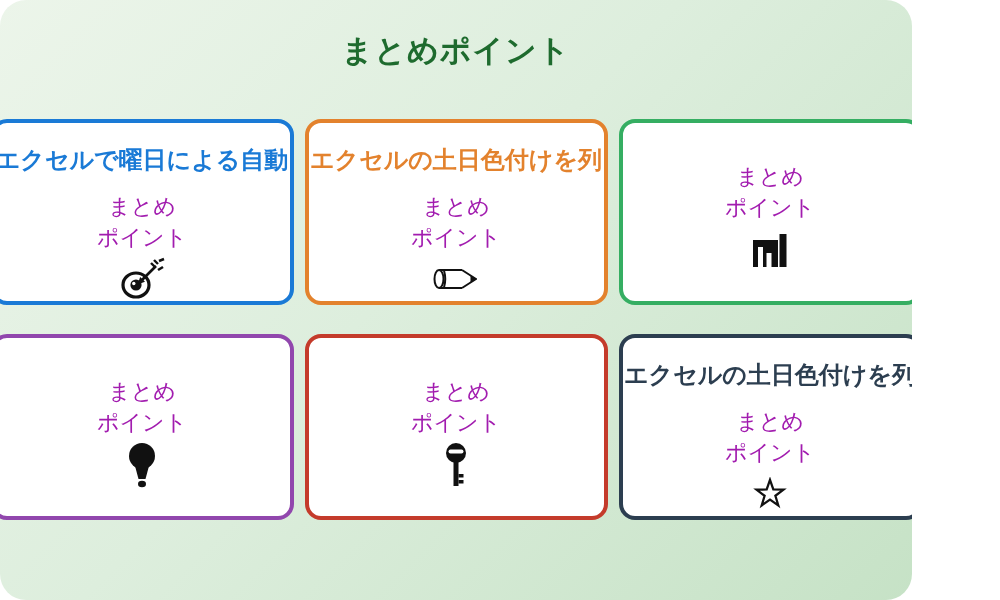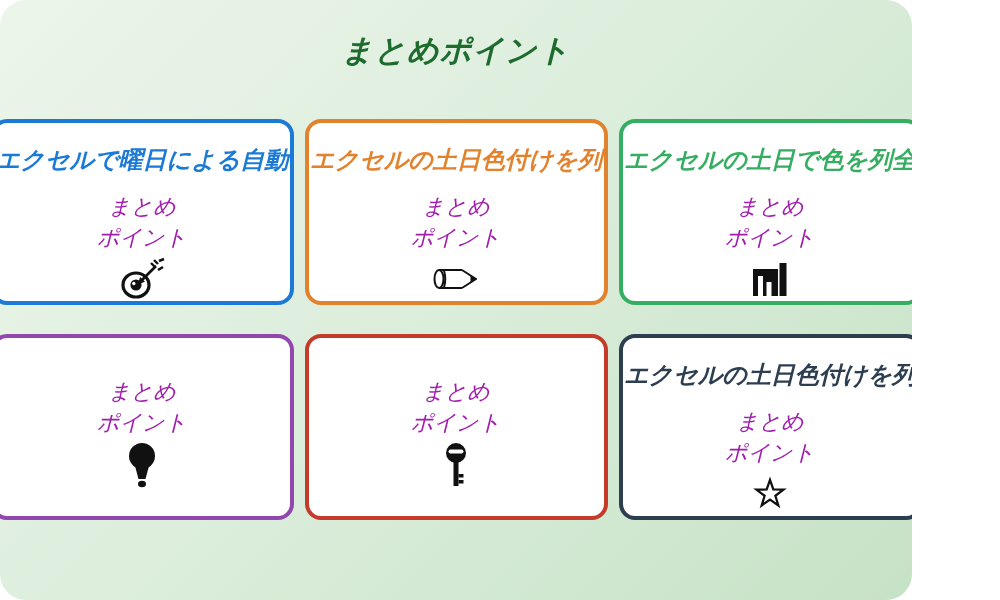--- a/index.html
+++ b/index.html
@@ -9,21 +9,20 @@
     font-family: "Liberation Sans", "DejaVu Sans", sans-serif;
   }
   .canvas {
     position: relative;
     width: 912px;
     height: 600px;
     border-radius: 26px;
     background: linear-gradient(135deg, #ecf5ea 0%, #ddeedd 45%, #c6e2c6 100%);
     overflow: hidden;
     box-sizing: border-box;
-    font-style: italic;
   }
   .heading {
     margin: 0;
     padding-top: 30px;
     text-align: center;
     font-size: 31px;
     font-weight: bold;
     color: #1e6b2e;
     letter-spacing: 1px;
   }
@@ -107,21 +106,20 @@
           <line x1="8" y1="3" x2="31" y2="3" stroke="#111" stroke-width="2"></line>
           <line x1="8" y1="21" x2="31" y2="21" stroke="#111" stroke-width="2"></line>
           <path d="M13,3.5 Q15.5,12 13,20.5" fill="none" stroke="#111" stroke-width="2"></path>
           <path d="M31,3 L45,12 L31,21" fill="#fff" stroke="#111" stroke-width="2" stroke-linejoin="round"></path>
           <polygon points="39.5,8.4 46,12 39.5,15.6" fill="#111"></polygon>
         </svg>
       </div>
     </div>
 
     <div class="card" style="--c: #35ae62;">
-      <div class="card-title">エクセルの土日で色を列全</div>
       <div class="card-line first">まとめ</div>
       <div class="card-line">ポイント</div>
       <div class="card-icon">
         <svg width="40" height="40" viewBox="0 0 40 40">
           <rect x="3" y="10" width="25" height="27" fill="#111"></rect>
           <rect x="8" y="17" width="5" height="20" fill="#fff"></rect>
           <rect x="16.5" y="23" width="5" height="14" fill="#fff"></rect>
           <rect x="29.5" y="4" width="7" height="33" fill="#111"></rect>
         </svg>
       </div>

